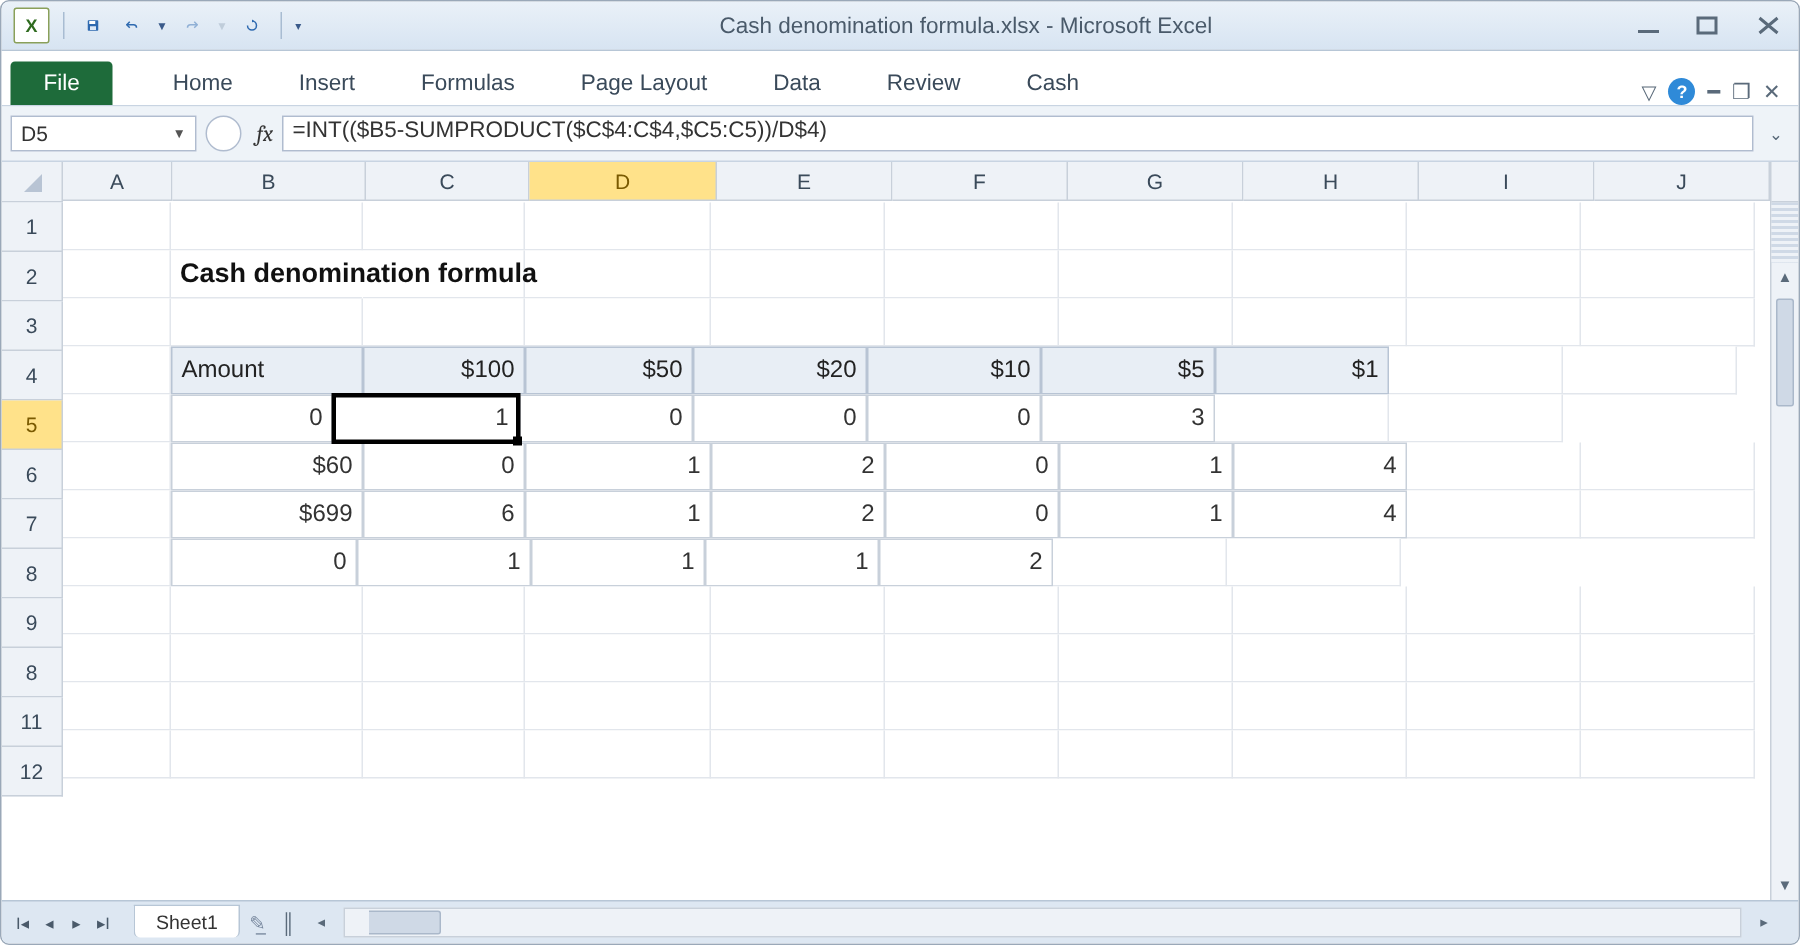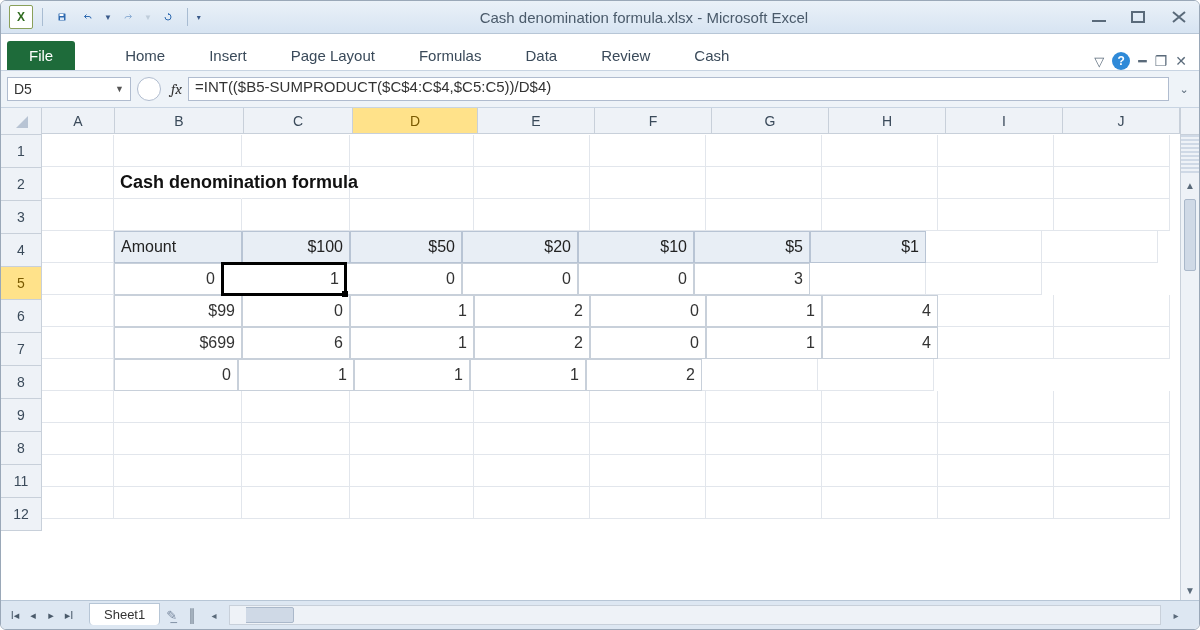--- a/index.html
+++ b/index.html
@@ -7,21 +7,21 @@
 
 .titlebar{height:32px;background:linear-gradient(#eaf1f8,#d7e4f2);display:flex;align-items:center;padding:0 8px;border-bottom:1px solid #b7c6d6;}
 .titlebar .left-icons{display:flex;align-items:center;gap:6px;}
 .excel-logo{width:22px;height:22px;border:1px solid #8aa05a;background:#fff;display:flex;align-items:center;justify-content:center;font-weight:bold;color:#2f6b1f;font-size:12px;border-radius:2px;}
 .qat-btn{width:20px;height:20px;display:flex;align-items:center;justify-content:center;color:#3a5a8a;background:transparent;border:none;cursor:pointer;}
 .qat-sep{width:1px;height:18px;background:#a8bcd2;margin:0 3px;}
 .title-text{flex:1;text-align:center;color:#4a5a6a;font-size:15px;}
 .win-controls{display:flex;gap:16px;align-items:center;}
 .win-btn{width:24px;height:18px;display:flex;align-items:center;justify-content:center;color:#5a6a7a;cursor:pointer;}
 
-.ribbon{height:36px;background:#fff;border-bottom:1px solid #c8d4e2;display:flex;align-items:flex-end;padding:0 6px;gap:16px;}
+.ribbon{height:36px;background:#fff;border-bottom:1px solid #c8d4e2;display:flex;align-items:flex-end;padding:0 6px;gap:6px;}
 .file-tab{background:#1e6b3a;color:#fff;padding:6px 22px;font-size:15px;border-radius:3px 3px 0 0;margin-right:12px;cursor:pointer;}
 .rtab{padding:6px 22px;color:#3a4a5a;font-size:15px;cursor:pointer;}
 .ribbon-right{margin-left:auto;display:flex;gap:8px;align-items:center;padding-right:6px;}
 .help-circle{width:18px;height:18px;border-radius:50%;background:#2f8ad8;color:#fff;display:flex;align-items:center;justify-content:center;font-size:12px;font-weight:bold;}
 
 .fbar{height:30px;background:#eef3f8;border-bottom:1px solid #c8d4e2;display:flex;align-items:center;padding:3px 6px;gap:6px;}
 .namebox{width:110px;height:22px;border:1px solid #b0bccf;background:#fff;display:flex;align-items:center;justify-content:space-between;padding:0 6px;font-size:14px;}
 .namebox .dd{font-size:9px;color:#555;}
 .fx-btn{width:22px;height:22px;border:1px solid #b0bccf;background:#fff;border-radius:50%;}
 .fx-label{font-style:italic;font-family:"Cambria",serif;font-size:15px;color:#333;margin-left:4px;}
@@ -123,22 +123,22 @@
           </svg>
         </div>
     </div>
   </div>
 
   <div class="ribbon">
     <div class="file-tab">File</div>
     <div id="ribbon-tabs-holder" style="display:flex;">
         <div class="rtab">Home</div>
         <div class="rtab">Insert</div>
+        <div class="rtab">Formulas</div>
         <div class="rtab">Page Layout</div>
-        <div class="rtab">Formulas</div>
         <div class="rtab">Data</div>
         <div class="rtab">Review</div>
         <div class="rtab">Cash</div>
       </div>
     <div class="ribbon-right">
       <span style="color:#5a6a7a;font-size:13px;cursor:pointer">▽</span>
       <div class="help-circle">?</div>
       <span style="color:#5a6a7a;cursor:pointer">━</span>
       <span style="color:#5a6a7a;cursor:pointer">❐</span>
       <span style="color:#5a6a7a;cursor:pointer">✕</span>
@@ -249,21 +249,21 @@
               <div class="cell td-cell sel-cell" style="width: 124px;">1<div class="sel-handle"></div></div>
               <div class="cell td-cell" style="width: 116px;">0</div>
               <div class="cell td-cell" style="width: 116px;">0</div>
               <div class="cell td-cell" style="width: 116px;">0</div>
               <div class="cell td-cell" style="width: 116px;">3</div>
               <div class="cell" style="width: 116px;"></div>
               <div class="cell" style="width: 116px;"></div>
             </div>
             <div class="row">
               <div class="cell" style="width: 72px;"></div>
-              <div class="cell td-cell" style="width: 128px;">$99</div>
+              <div class="cell td-cell" style="width: 128px;">$60</div>
               <div class="cell td-cell" style="width: 108px;">0</div>
               <div class="cell td-cell" style="width: 124px;">1</div>
               <div class="cell td-cell" style="width: 116px;">2</div>
               <div class="cell td-cell" style="width: 116px;">0</div>
               <div class="cell td-cell" style="width: 116px;">1</div>
               <div class="cell td-cell" style="width: 116px;">4</div>
               <div class="cell" style="width: 116px;"></div>
               <div class="cell" style="width: 116px;"></div>
             </div>
             <div class="row">

